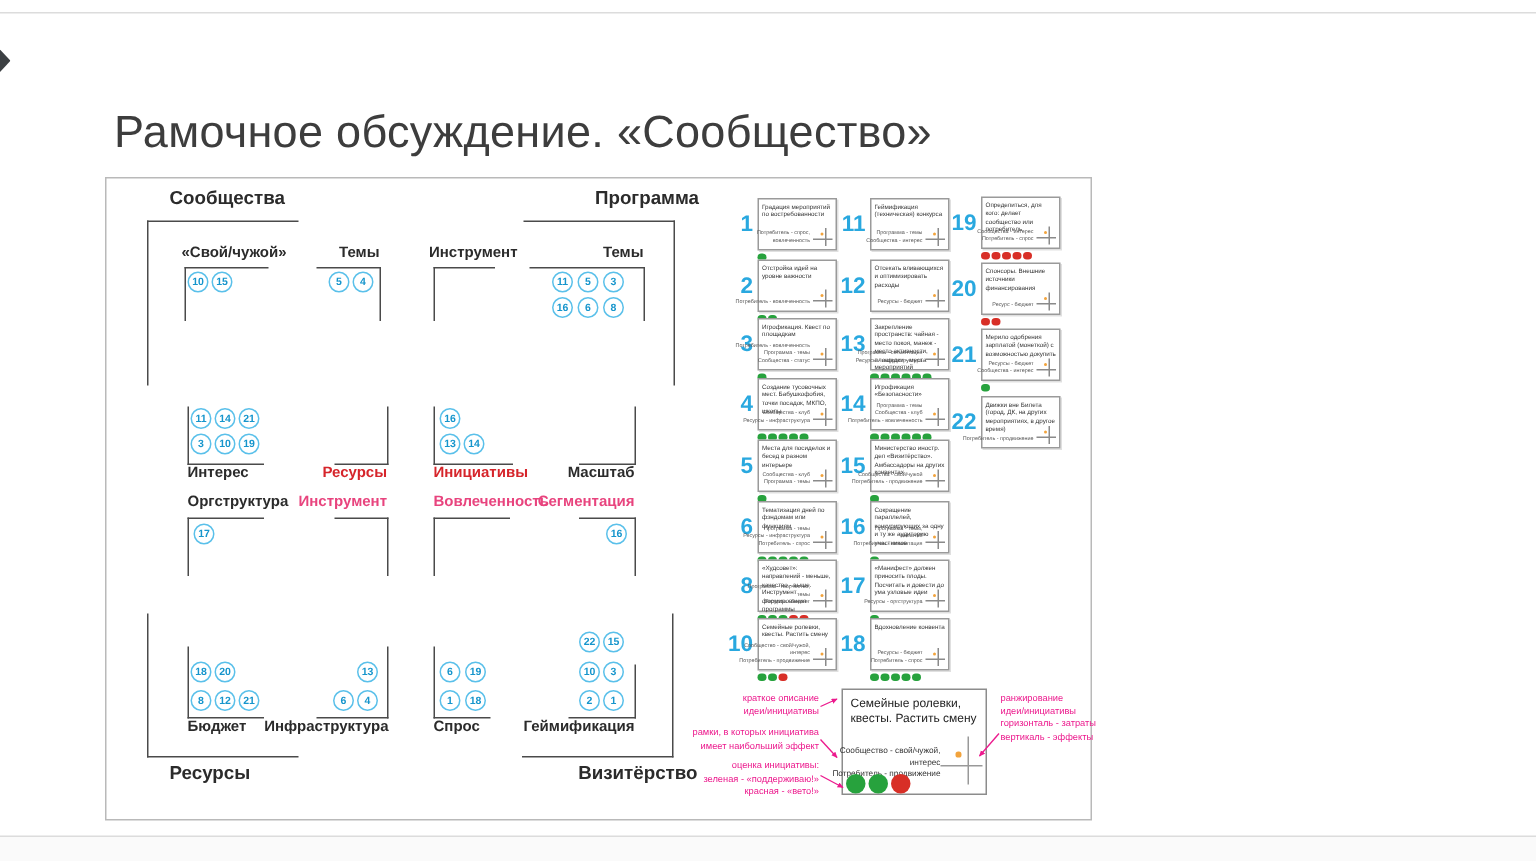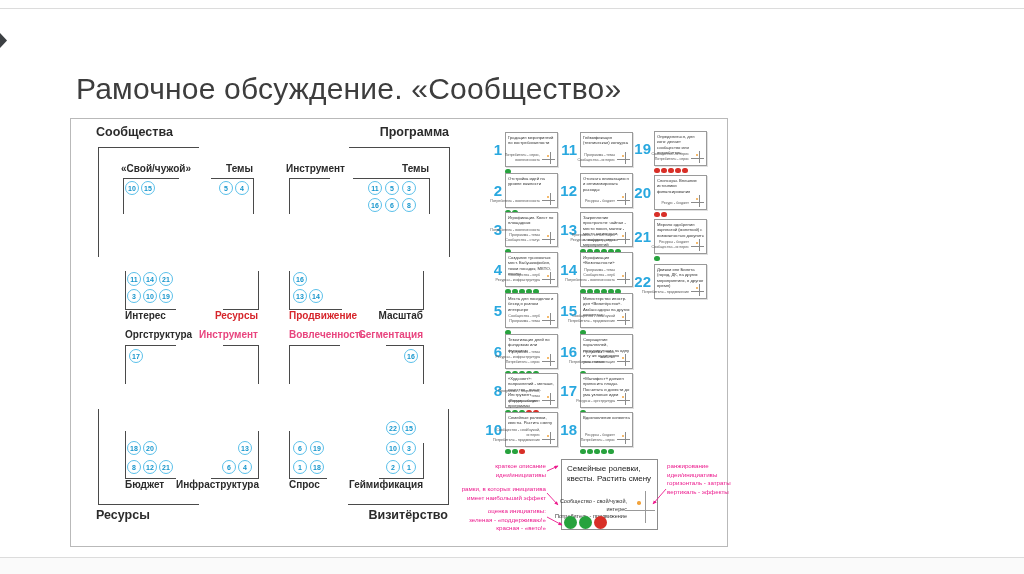--- a/index.html
+++ b/index.html
@@ -8,21 +8,21 @@
   #top-line{position:absolute;left:0;top:8px;width:1024px;height:1px;background:#dcdcdc;}
   #bottom-line{position:absolute;left:0;top:557px;width:1024px;height:1px;background:#dcdcdc;}
   #bottom-strip{position:absolute;left:0;top:558px;width:1024px;height:16px;background:#fafafa;}
   #corner-mark{position:absolute;left:0;top:33px;width:7px;height:15px;background:#3c4043;
                clip-path:polygon(0 0,100% 50%,0 100%);}
   #slide-title{position:absolute;left:76px;top:52px;font-size:30px;font-weight:400;color:#3d3d3d;
                letter-spacing:.2px;white-space:nowrap;}
   #panel{position:absolute;left:70px;top:118px;width:656px;height:427px;border:1px solid #b9b9b9;background:#fff;}
   .bracket{position:absolute;}
   .flabel{position:absolute;font-size:10px;font-weight:700;color:#2b2b2b;white-space:nowrap;}
-  .flabel.big{font-size:12.5px;}
+  .flabel.big{font-size:12.5px;margin-left:17px;}
   .flabel.red{color:#d6252b;}
   .flabel.rose{color:#e8447e;}
   .circle{position:absolute;width:14px;height:14px;border-radius:50%;border:1.3px solid #5ac0ea;
           background:#fff;color:#1695cc;font-size:7px;font-weight:700;
           display:flex;align-items:center;justify-content:center;box-sizing:border-box;}
   .card{position:absolute;width:53px;height:35px;border:1px solid #9a9a9a;background:#fff;
         box-shadow:1px 1px 0 rgba(0,0,0,.12);box-sizing:border-box;}
   .card-num{position:absolute;width:24px;text-align:right;font-size:15px;font-weight:700;color:#29a8df;}
   .card-title{position:absolute;left:2px;top:2px;right:2px;font-size:4.2px;line-height:1.3;color:#333;}
   .card-foot{position:absolute;right:17px;bottom:3px;text-align:right;font-size:3.6px;line-height:1.35;color:#555;white-space:nowrap;}
@@ -82,21 +82,21 @@
       <div class="flabel" style="left: 54px; top: 191px; width: 80px; text-align: left;">Интерес</div>
       <div class="circle" style="left: 56px; top: 153px;">11</div>
       <div class="circle" style="left: 72px; top: 153px;">14</div>
       <div class="circle" style="left: 88px; top: 153px;">21</div>
       <div class="circle" style="left: 56px; top: 170px;">3</div>
       <div class="circle" style="left: 72px; top: 170px;">10</div>
       <div class="circle" style="left: 88px; top: 170px;">19</div>
       <div class="bracket" style="left: 152px; top: 152px; width: 35px; height: 38px; border-bottom: 1.4px solid rgb(74, 74, 74); border-right: 1.4px solid rgb(74, 74, 74);"></div>
       <div class="flabel red" style="left: 107px; top: 191px; width: 80px; text-align: right;">Ресурсы</div>
       <div class="bracket" style="left: 218px; top: 152px; width: 52px; height: 38px; border-bottom: 1.4px solid rgb(74, 74, 74); border-left: 1.4px solid rgb(74, 74, 74);"></div>
-      <div class="flabel red" style="left: 218px; top: 191px; width: 85px; text-align: left;">Продвижение</div>
+      <div class="flabel red" style="left: 218px; top: 191px; width: 85px; text-align: left;">Инициативы</div>
       <div class="circle" style="left: 222px; top: 153px;">16</div>
       <div class="circle" style="left: 222px; top: 170px;">13</div>
       <div class="circle" style="left: 238px; top: 170px;">14</div>
       <div class="bracket" style="left: 315px; top: 152px; width: 37px; height: 38px; border-bottom: 1.4px solid rgb(74, 74, 74); border-right: 1.4px solid rgb(74, 74, 74);"></div>
       <div class="flabel" style="left: 272px; top: 191px; width: 80px; text-align: right;">Масштаб</div>
       <div class="bracket" style="left: 54px; top: 226px; width: 50px; height: 38px; border-top: 1.4px solid rgb(74, 74, 74); border-left: 1.4px solid rgb(74, 74, 74);"></div>
       <div class="flabel" style="left: 54px; top: 210px; width: 95px; text-align: left;">Оргструктура</div>
       <div class="circle" style="left: 58px; top: 230px;">17</div>
       <div class="bracket" style="left: 152px; top: 226px; width: 35px; height: 38px; border-top: 1.4px solid rgb(74, 74, 74); border-right: 1.4px solid rgb(74, 74, 74);"></div>
       <div class="flabel rose" style="left: 102px; top: 210px; width: 85px; text-align: right;">Инструмент</div>

